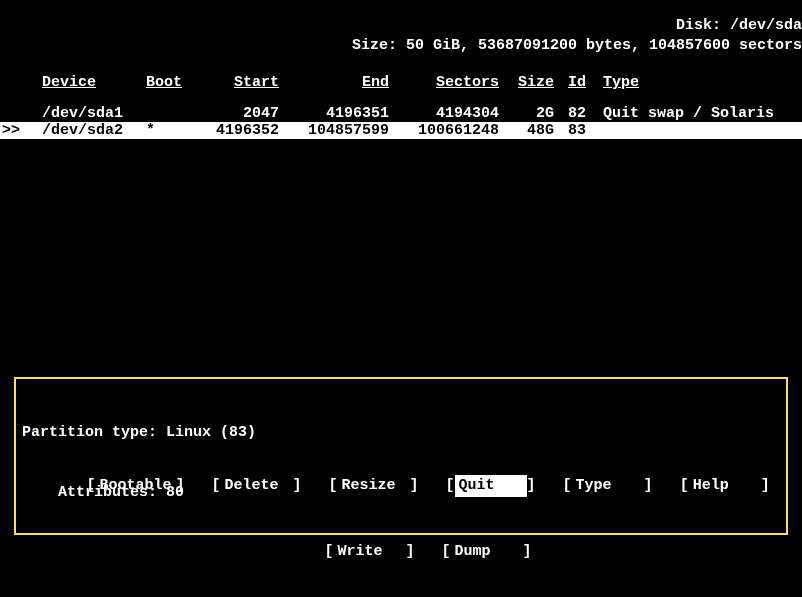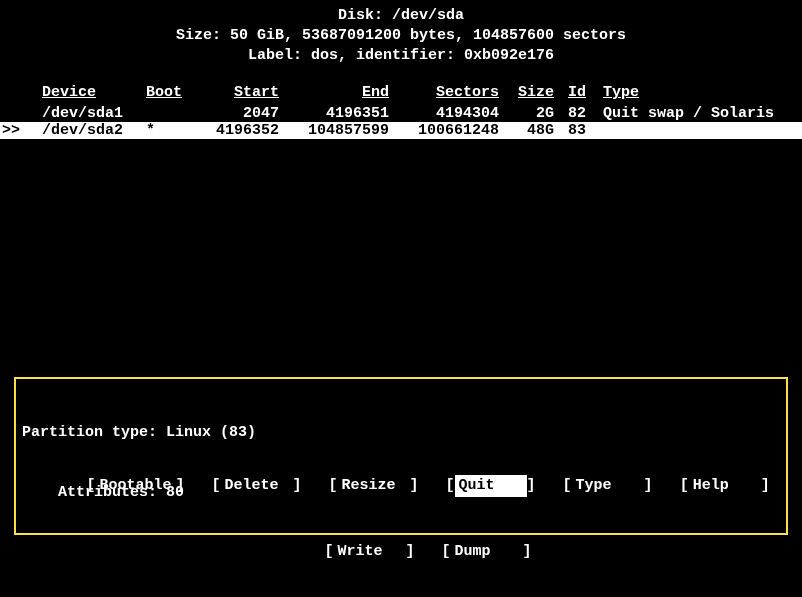--- a/index.html
+++ b/index.html
@@ -7,28 +7,28 @@
     background: #000;
     color: #fff;
     font-family: "Courier New", monospace;
     font-size: 15px;
     font-weight: bold;
     width: 802px;
     height: 597px;
     overflow: hidden;
     position: relative;
   }
-  .header { text-align: center; padding-top: 6px; line-height: 20px; }
+  .header { text-align: right; padding-top: 16px; line-height: 20px; }
   .table { margin-top: 18px; }
   .row {
     display: grid;
     grid-template-columns: 36px 110px 55px 90px 110px 110px 55px 35px 1fr;
     white-space: pre;
   }
-  .row.header-row { margin-bottom: 4px; }
+  .row.header-row { margin-bottom: 14px; }
   .row.header-row > span { text-decoration: underline; }
   .row.header-row > span:nth-child(1) { text-decoration: none; }
   .row.selected { background: #fff; color: #000; }
   .c-sel { text-align: left; padding-left: 2px;}
   .c-dev { text-align: left; padding-left: 6px;}
   .c-boot { text-align: left; }
   .c-start, .c-end, .c-sectors, .c-size { text-align: right; padding-right: 12px;}
   .c-id { text-align: left; padding-left: 2px;}
   .c-type { text-align: left; padding-left: 2px;}
 
@@ -54,21 +54,20 @@
   .mi.sel .lbl { background:#fff; color:#000;font-family:Liberation Mono, monospace; }
 </style>
 </head>
 <body>
 
 <div class="header">
   <div>
     <span>Disk: </span><span>/dev/sda</span>
   </div>
   <div>Size: 50 GiB, 53687091200 bytes, 104857600 sectors</div>
-  <div>Label: dos, identifier: 0xb092e176</div>
 </div>
 
 <div class="table">
   <div class="row header-row">
     <span class="c-sel"></span>
     <span class="c-dev">Device</span>
     <span class="c-boot">Boot</span>
     <span class="c-start">Start</span>
     <span class="c-end">End</span>
     <span class="c-sectors">Sectors</span>

